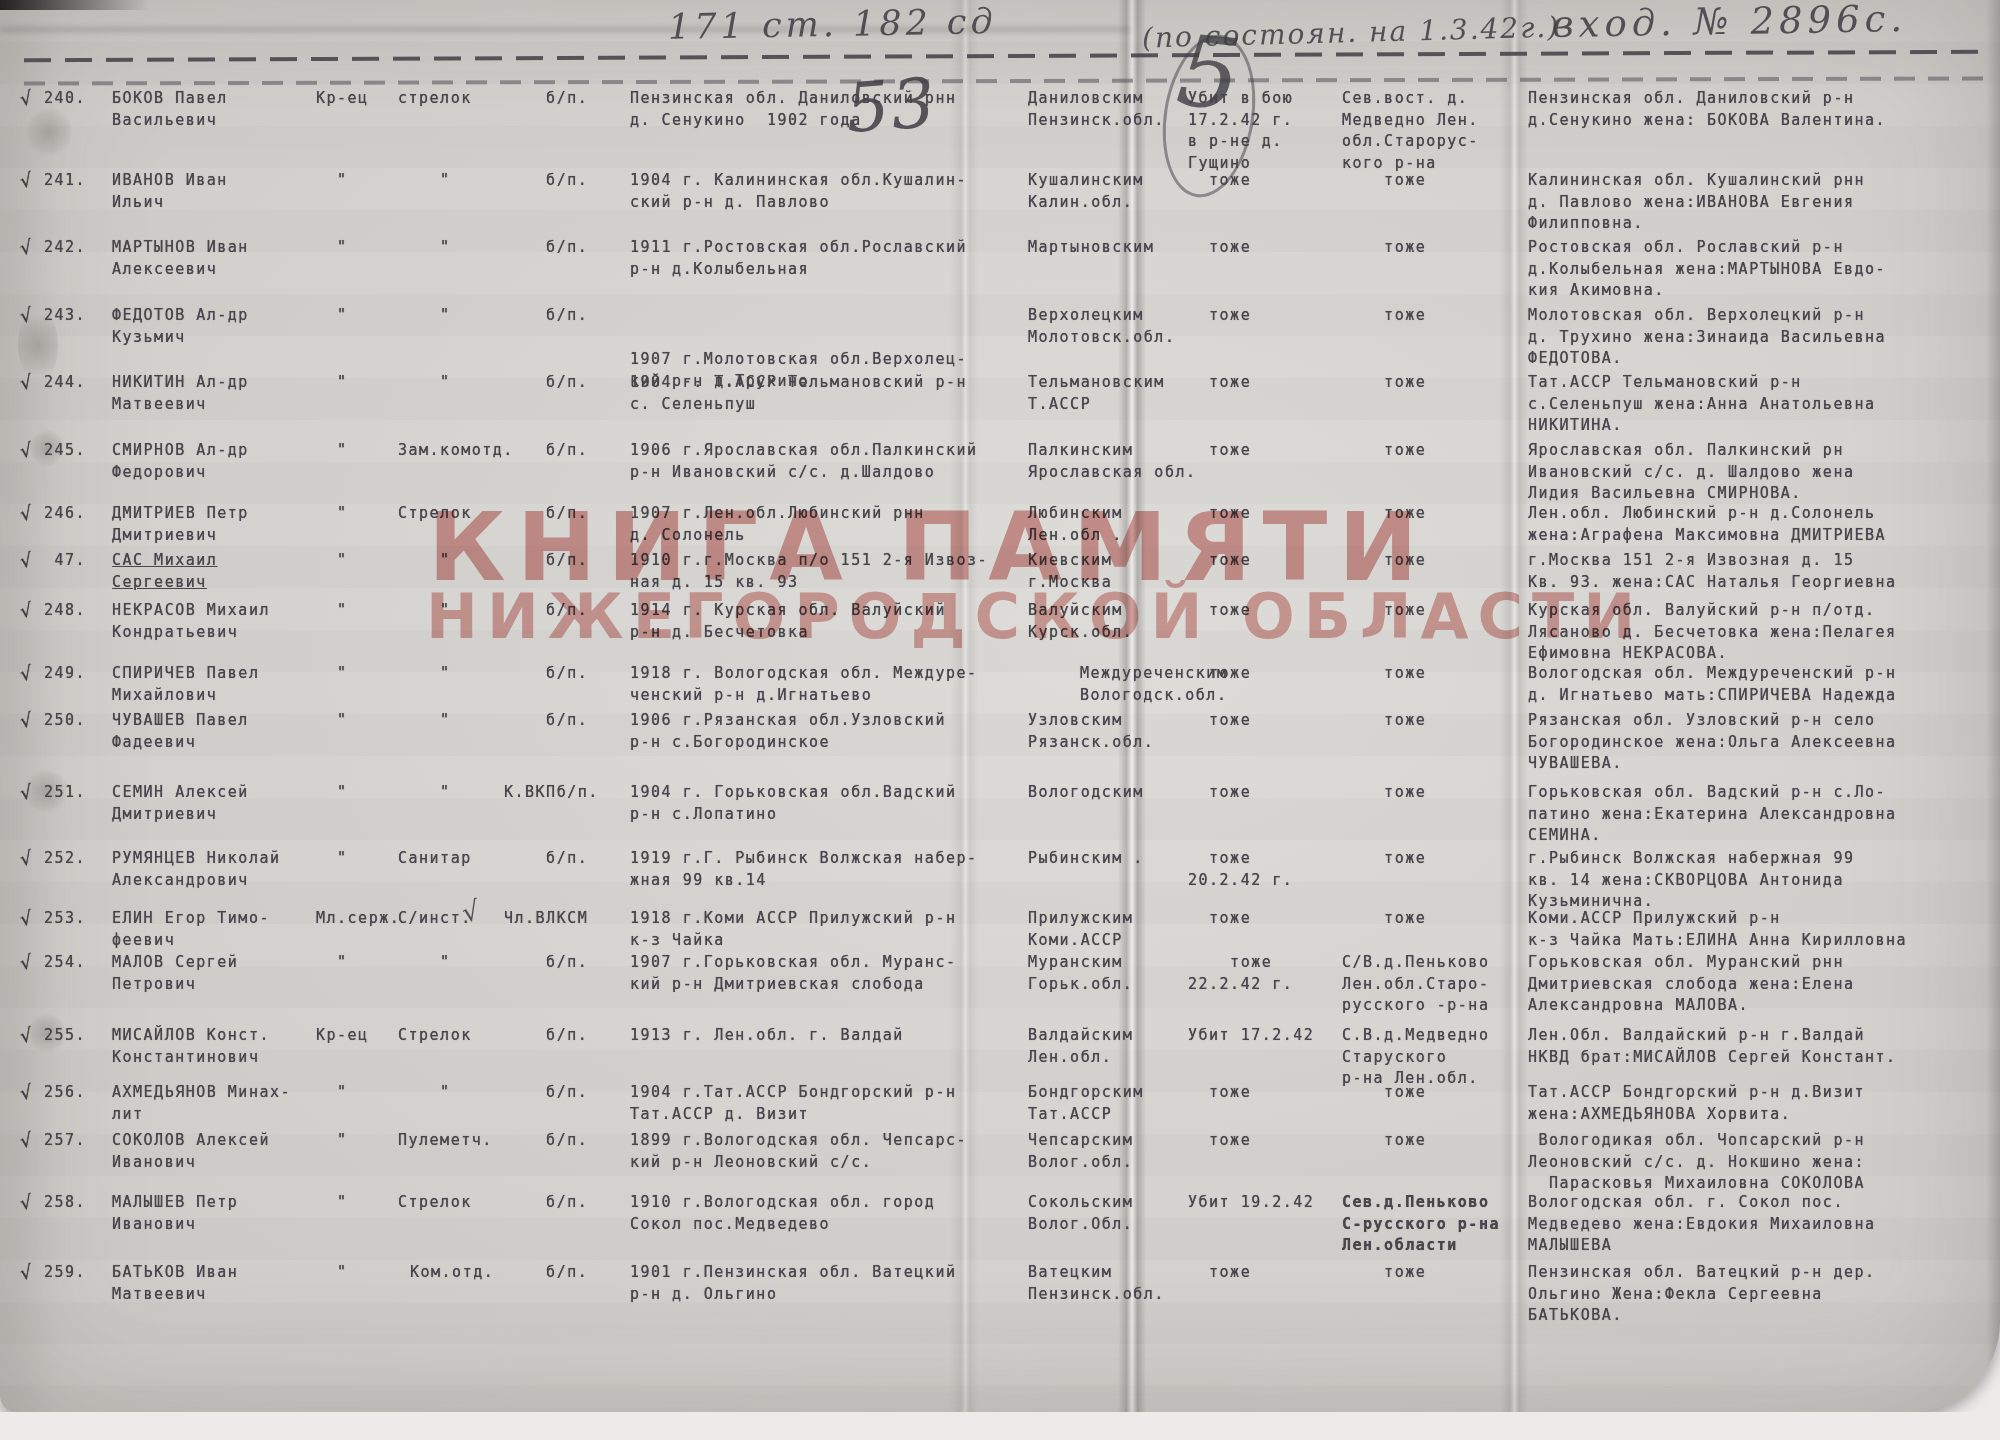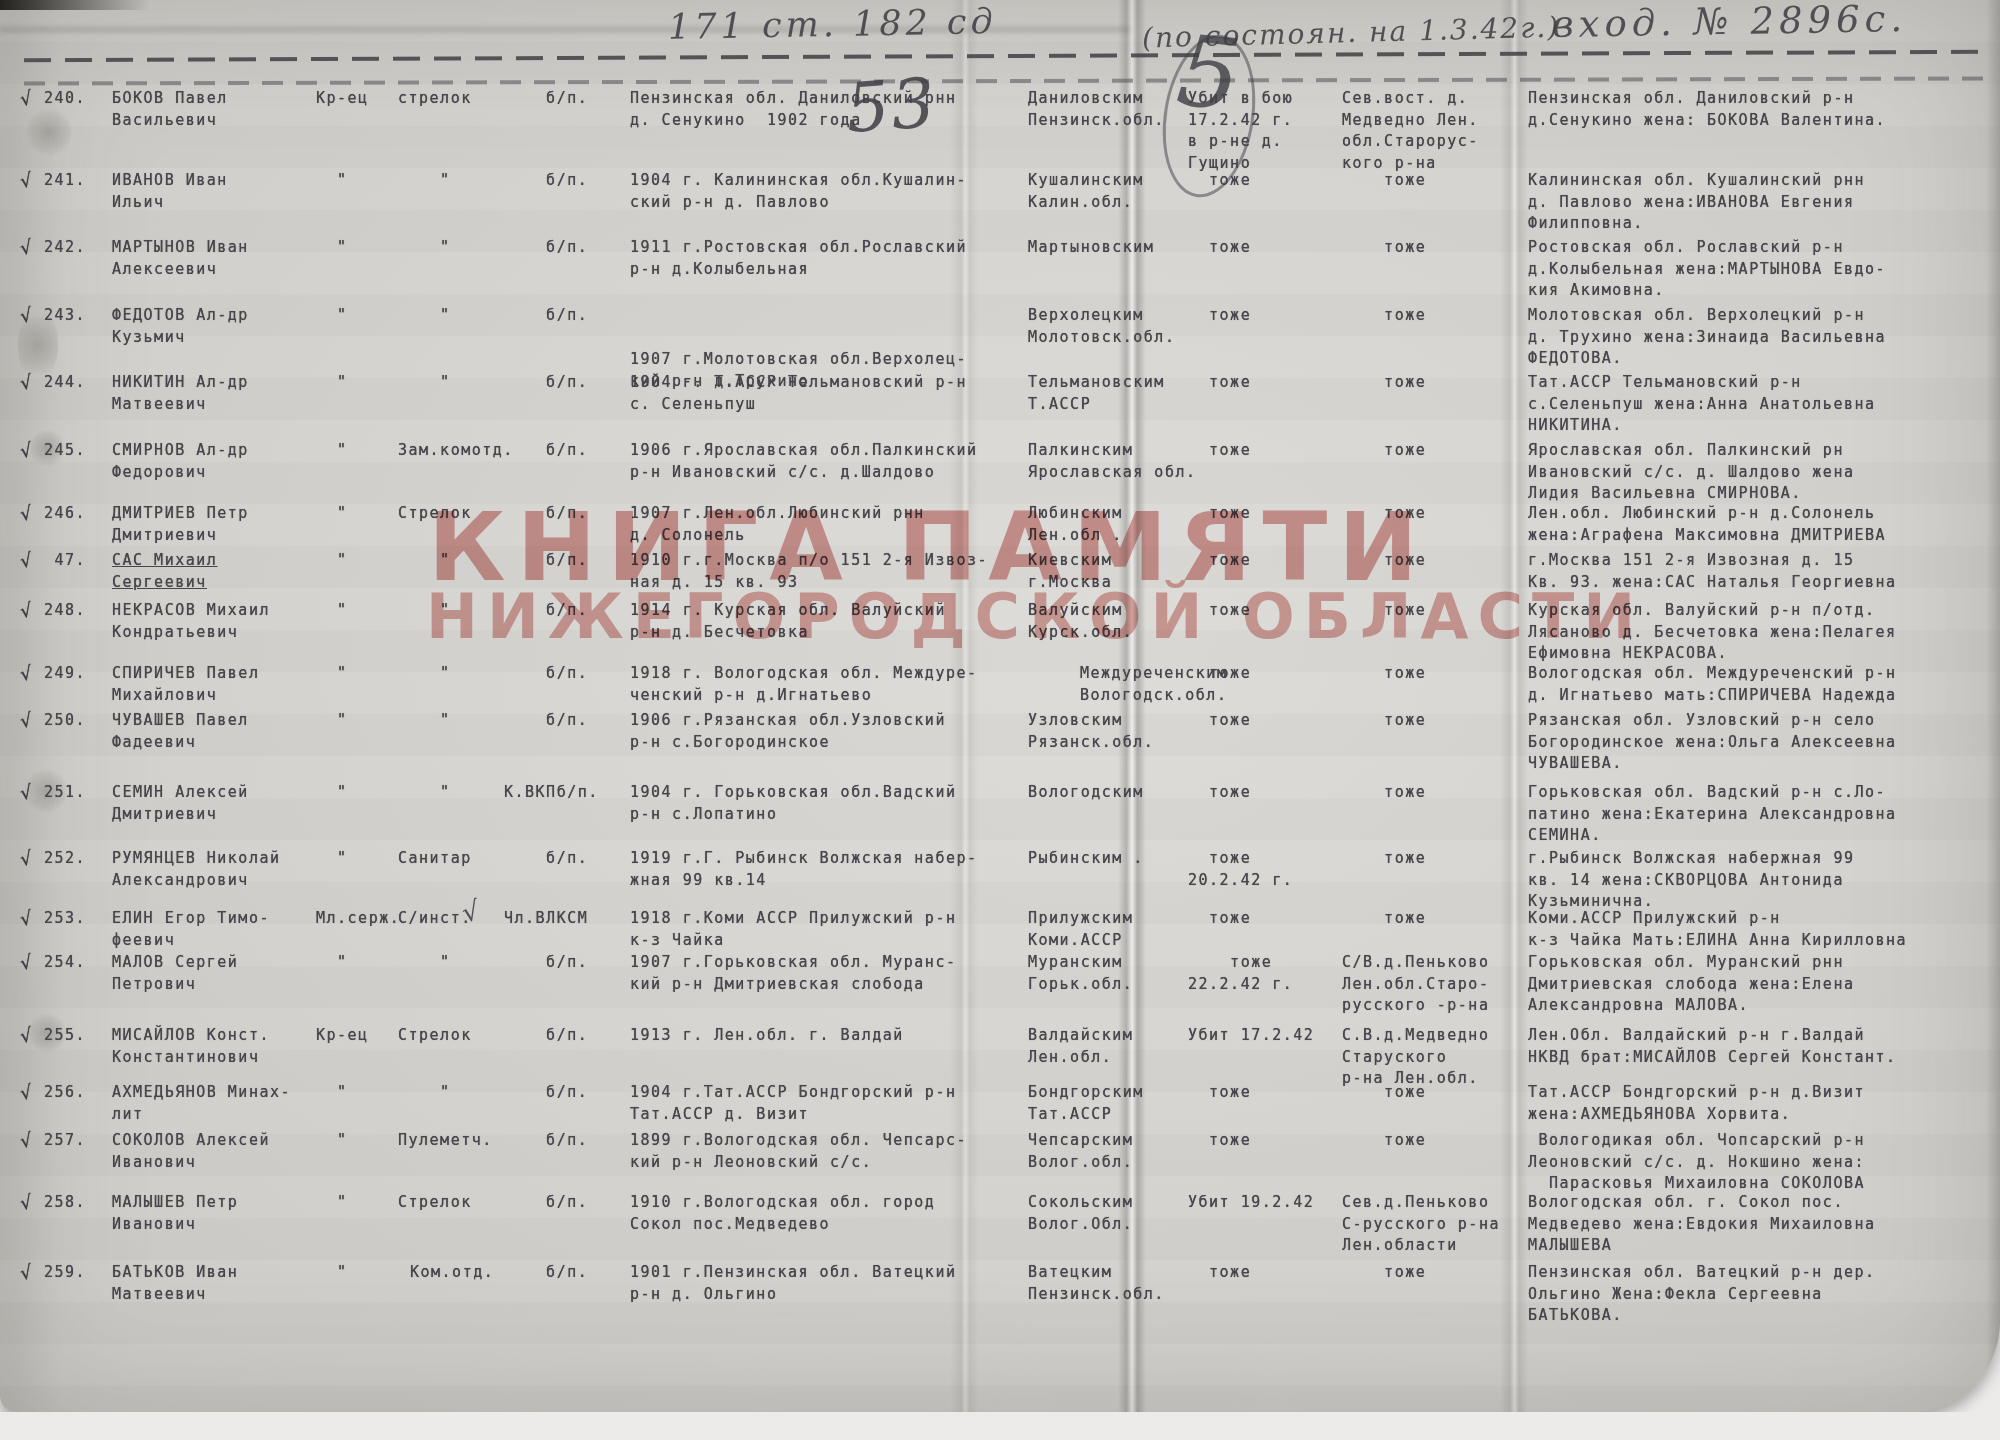--- a/index.html
+++ b/index.html
@@ -421,21 +421,21 @@
         <div class="cell c-name" style="left: 112px;">МАЛЫШЕВ Петр
 Иванович</div>
         <div class="cell c-rank" style="left: 316px;">  "</div>
         <div class="cell c-position" style="left: 398px;">Стрелок</div>
         <div class="cell c-party" style="left: 504px;">    б/п.</div>
         <div class="cell c-birth" style="left: 630px;">1910 г.Вологодская обл. город
 Сокол пос.Медведево</div>
         <div class="cell c-rvc" style="left: 1028px;">Сокольским
 Волог.Обл.</div>
         <div class="cell c-death" style="left: 1188px;">Убит 19.2.42</div>
-        <div class="cell c-burial" style="left: 1342px;">Сев.д.Пеньково
+        <div class="cell c-burial" style="left: 1342px; font-weight: bold;">Сев.д.Пеньково
 С-русского р-на
 Лен.области</div>
         <div class="cell c-family" style="left: 1528px;">Вологодская обл. г. Сокол пос.
 Медведево жена:Евдокия Михаиловна
 МАЛЫШЕВА</div>
       </div>
       <div class="row" style="top: 1262px;">
         <div class="cell c-check" style="left: 20px;">√</div>
         <div class="cell c-num" style="left: 44px;">259.</div>
         <div class="cell c-name" style="left: 112px;">БАТЬКОВ Иван

